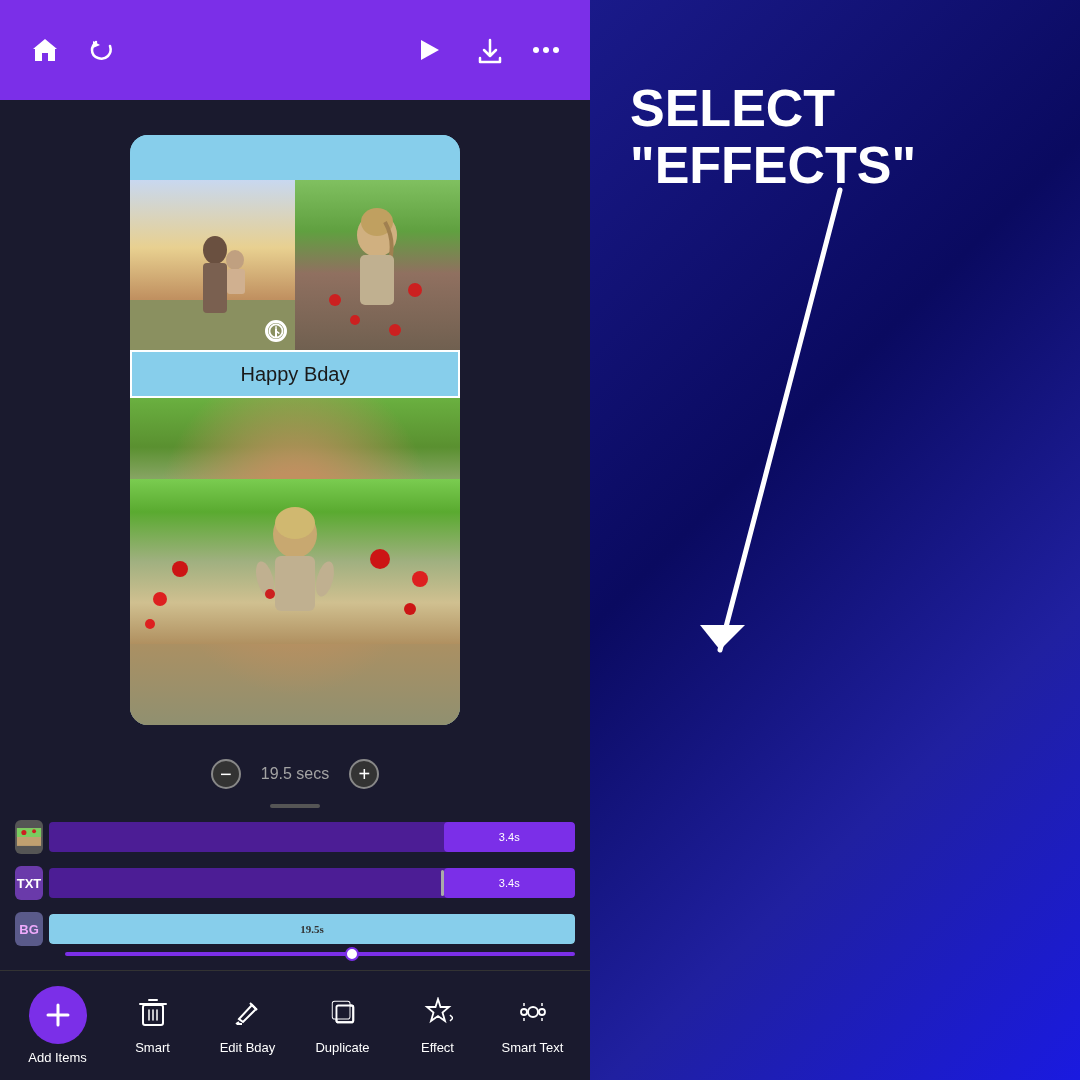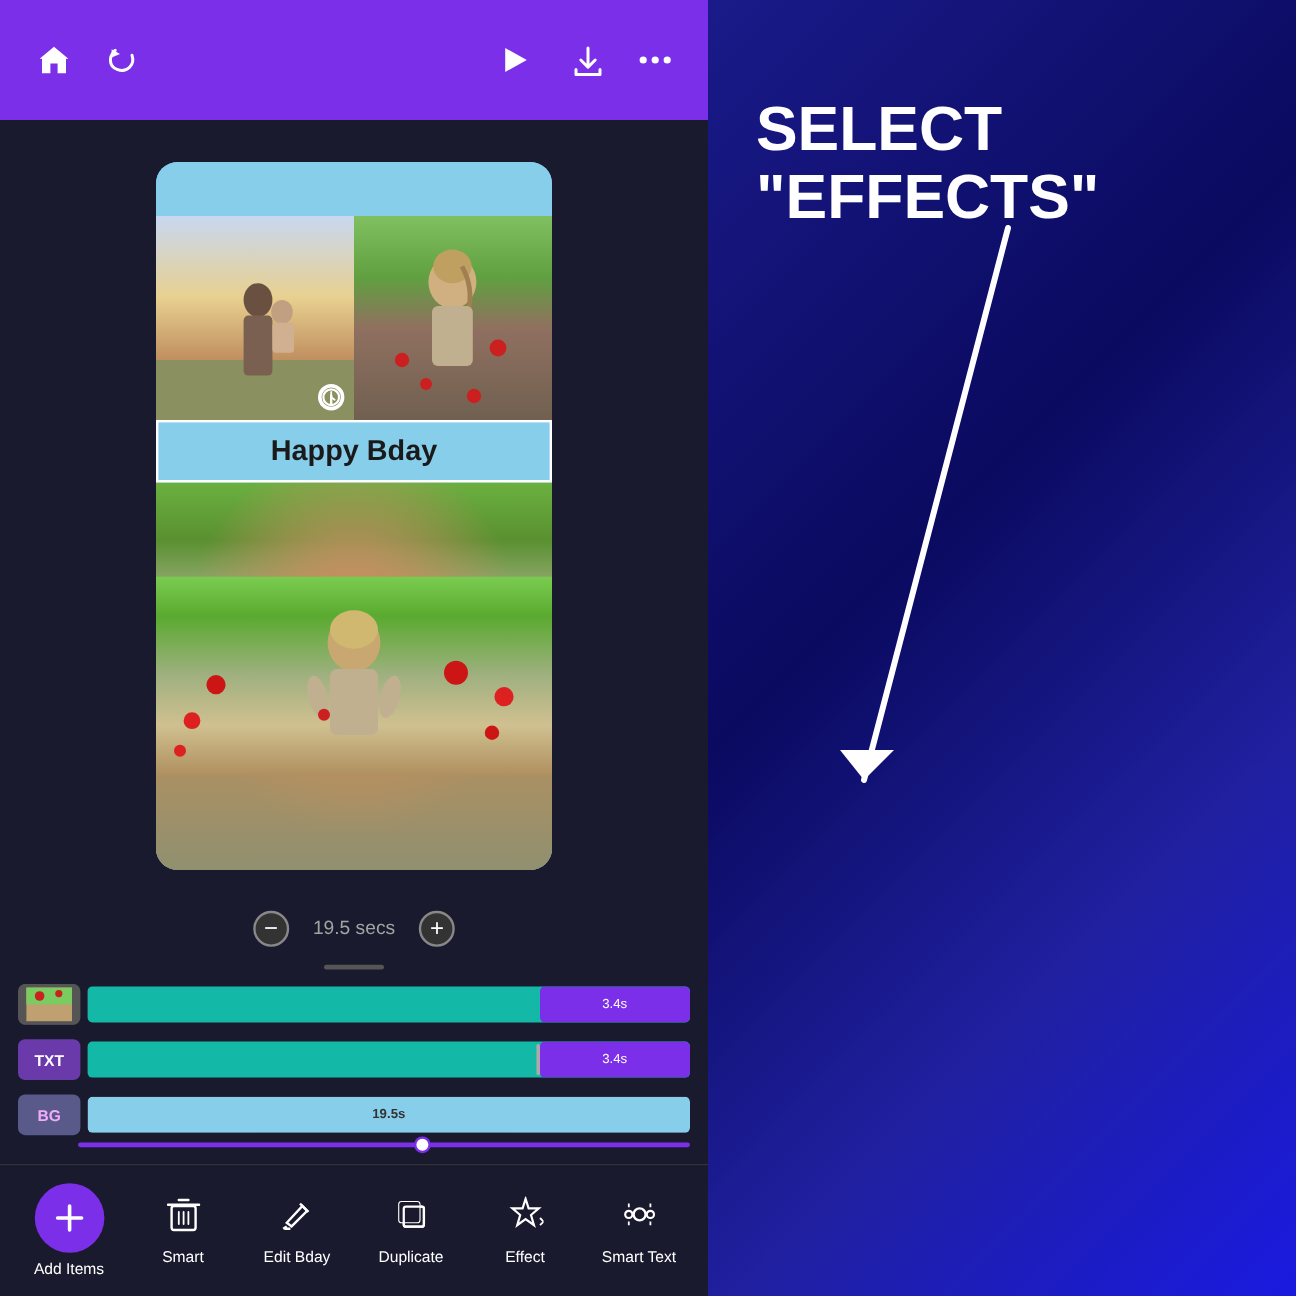--- a/index.html
+++ b/index.html
@@ -162,22 +162,22 @@
     .text-block {
       background: #87ceeb;
       border: 2px solid white;
       padding: 10px 15px;
       text-align: center;
       position: relative;
       z-index: 2;
     }
 
     .happy-text {
-      font-size: 24px;
-      font-weight: 700;
+      font-size: 20px;
+      font-weight: 400;
       color: #1a1a1a;
       font-family: 'Arial Black', Arial, sans-serif;
       line-height: 1.2;
     }
 
     
     .photo-bottom {
       flex: 1;
       background: linear-gradient(160deg, #7acc50 0%, #5aaa30 20%, #c0c0a0 40%, #a07060 50%, #8a9070 80%);
       position: relative;
@@ -235,39 +235,39 @@
     }
 
     .timeline-row {
       display: flex;
       align-items: center;
       margin-bottom: 8px;
       height: 38px;
     }
 
     .track-label {
-      width: 52px;
+      width: 28px;
       height: 34px;
       border-radius: 6px;
       background: #555;
       display: flex;
       align-items: center;
       justify-content: center;
       color: white;
       font-size: 12px;
       font-weight: bold;
       flex-shrink: 0;
       margin-right: 6px;
       overflow: hidden;
     }
 
     .track-bg {
       flex: 1;
       height: 30px;
-      background: #14b8a6;
+      background: #4c1d95;
       border-radius: 4px;
       position: relative;
       overflow: hidden;
     }
 
     .track-fill {
       position: absolute;
       right: 0;
       top: 0;
       height: 100%;
@@ -562,21 +562,21 @@
           <span style="color:white;font-size:11px;">3.4s</span>
         </div>
 
         <div style="position:absolute;right:25%;top:2px;width:3px;height:calc(100% - 4px);background:#aaa;border-radius:2px;"></div>
       </div>
     </div>
 
     <div class="timeline-row">
       <div class="track-label" style="background:#5a5a8a; color:#f0abfc; font-size:13px; font-weight:bold;">BG</div>
       <div class="track-bg" style="background:#333;">
-        <div style="position:absolute;left:0;top:0;height:100%;width:100%;background:#87ceeb;border-radius:4px;display:flex;align-items:center;justify-content:center;">
+        <div style="position:absolute;left:0;top:0;height:100%;width:100%;background:#87ceeb;border-radius:4px;display:flex;align-items:center;justify-content:center;font-family:Liberation Serif, serif;">
           <span style="color:#333;font-size:11px;font-weight:bold;">19.5s</span>
         </div>
       </div>
     </div>
 
     <div class="playhead-track">
       <div class="playhead-line"></div>
       <div class="playhead-dot"></div>
     </div>
   </div>

